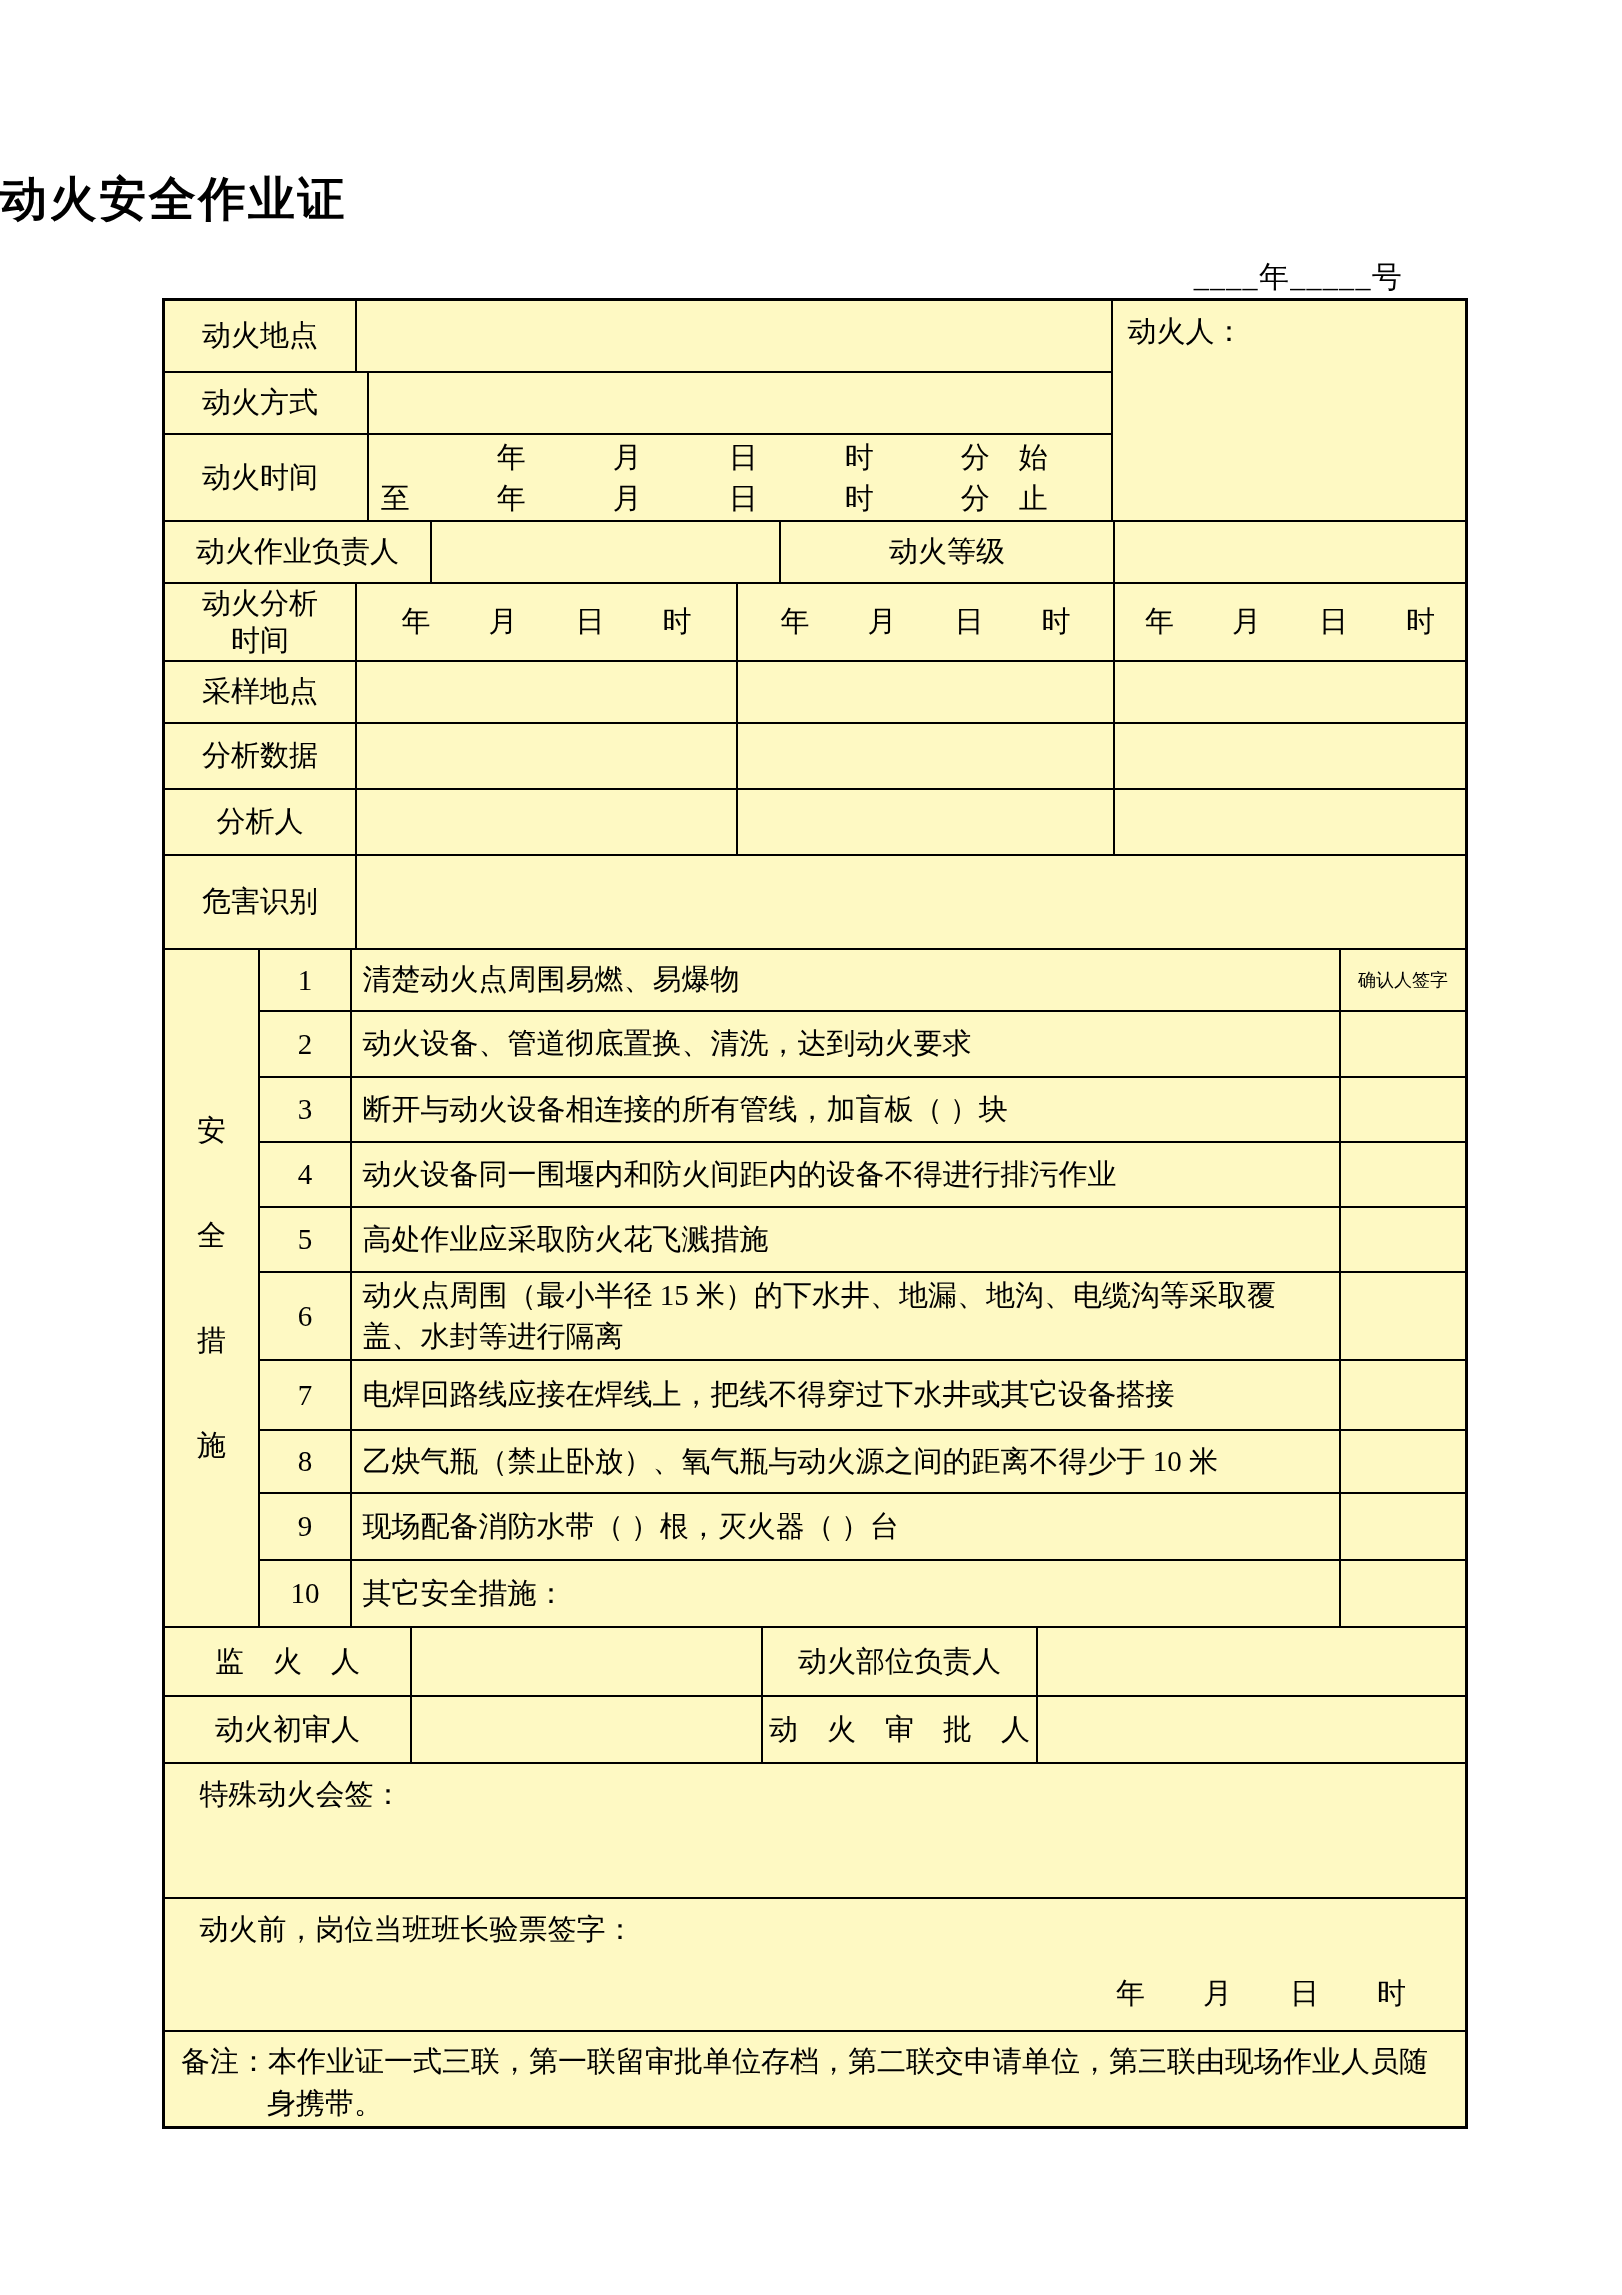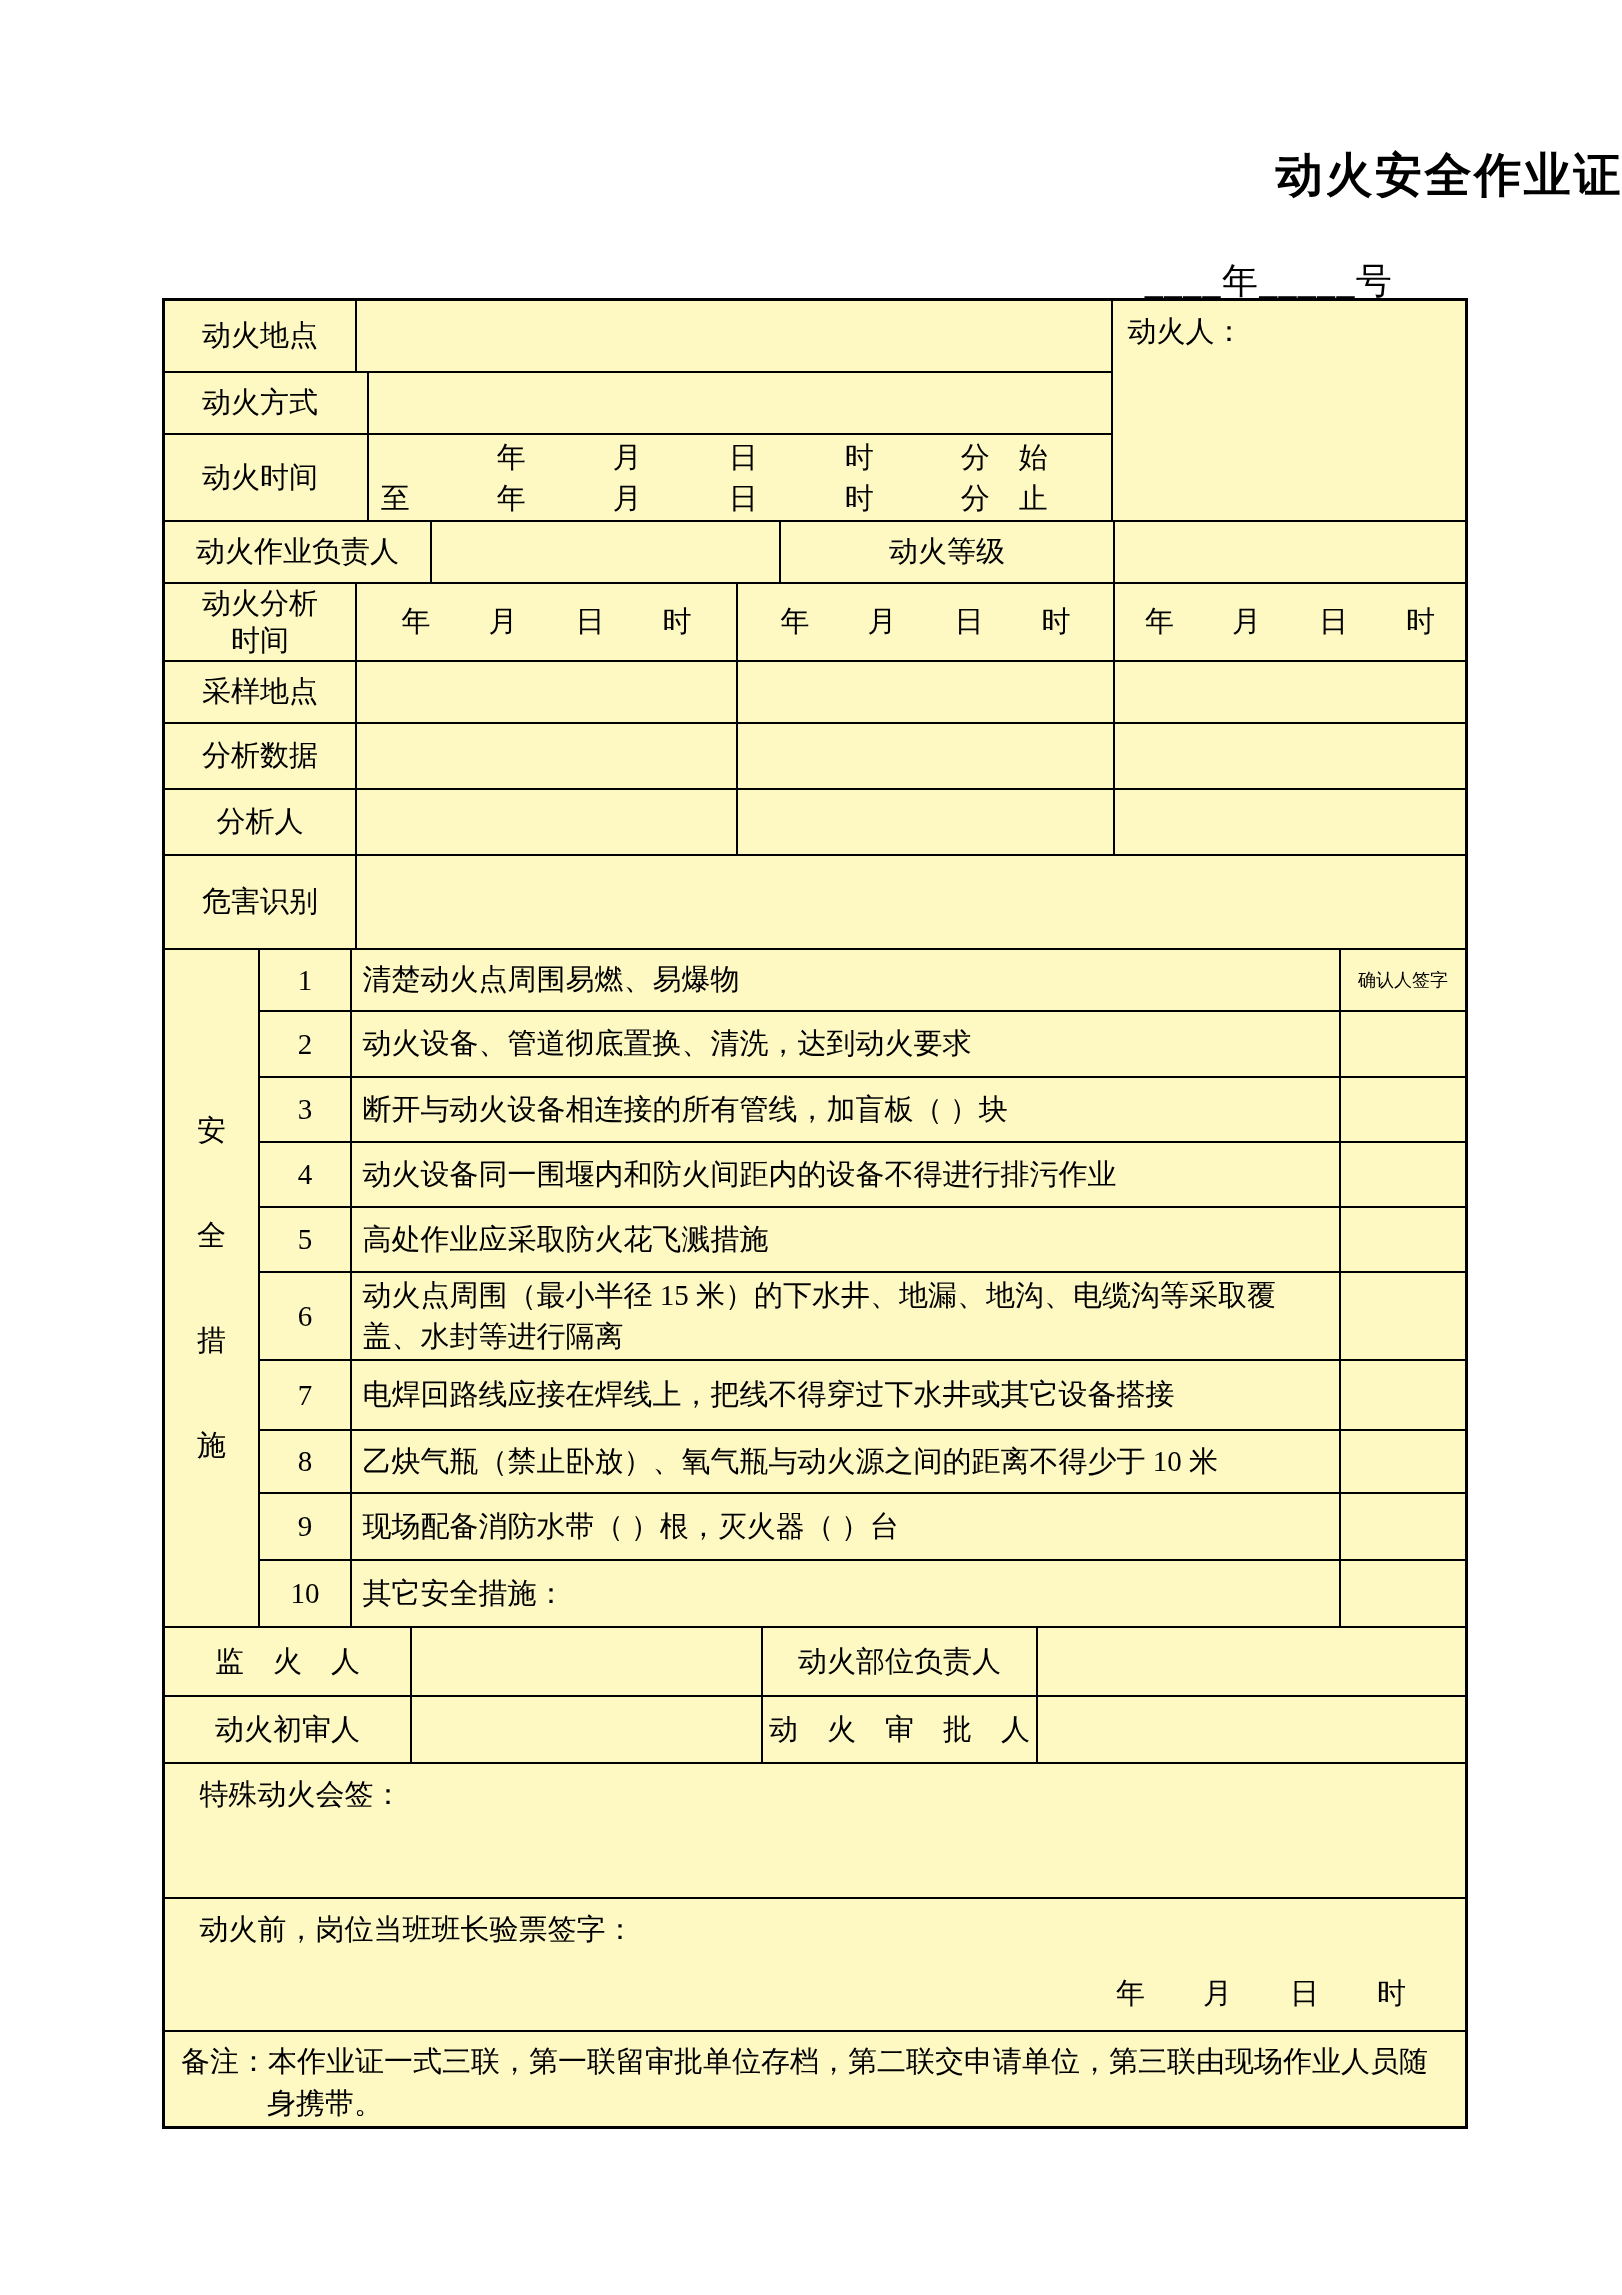--- a/index.html
+++ b/index.html
@@ -5,25 +5,25 @@
   * { margin:0; padding:0; box-sizing:border-box; }
   html,body { background:#ffffff; }
   body {
     width:1623px; height:2295px; position:relative;
     font-family:"Liberation Serif","DejaVu Serif",serif;
     color:#000; font-size:29px; overflow:hidden;
   }
   #page { position:absolute; inset:0; background:#fff; }
 
   .title {
-    position:absolute; top:144px; left:0; width:100%;
-    text-align:right; font-size:47px; font-weight:bold; letter-spacing:2.6px;
+    position:absolute; top:168px; left:0; width:100%;
+    text-align:left; font-size:47px; font-weight:bold; letter-spacing:2.6px;
   }
   .doc-number {
-    position:absolute; top:257px; right:230px; font-size:36px; letter-spacing:1.3px;
+    position:absolute; top:257px; right:220px; font-size:30px; letter-spacing:1.3px;
   }
 
   .tbl {
     position:absolute; left:162px; top:298px; width:1300px; height:1825px;
     border:3.3px solid #000; box-sizing:content-box;
     display:flex; flex-direction:column; background:#fef9c3;
   }
   .row { display:flex; flex:0 0 auto; position:relative; }
   .row + .row { border-top:2.6px solid #000; }
   .cell { overflow:hidden; }

